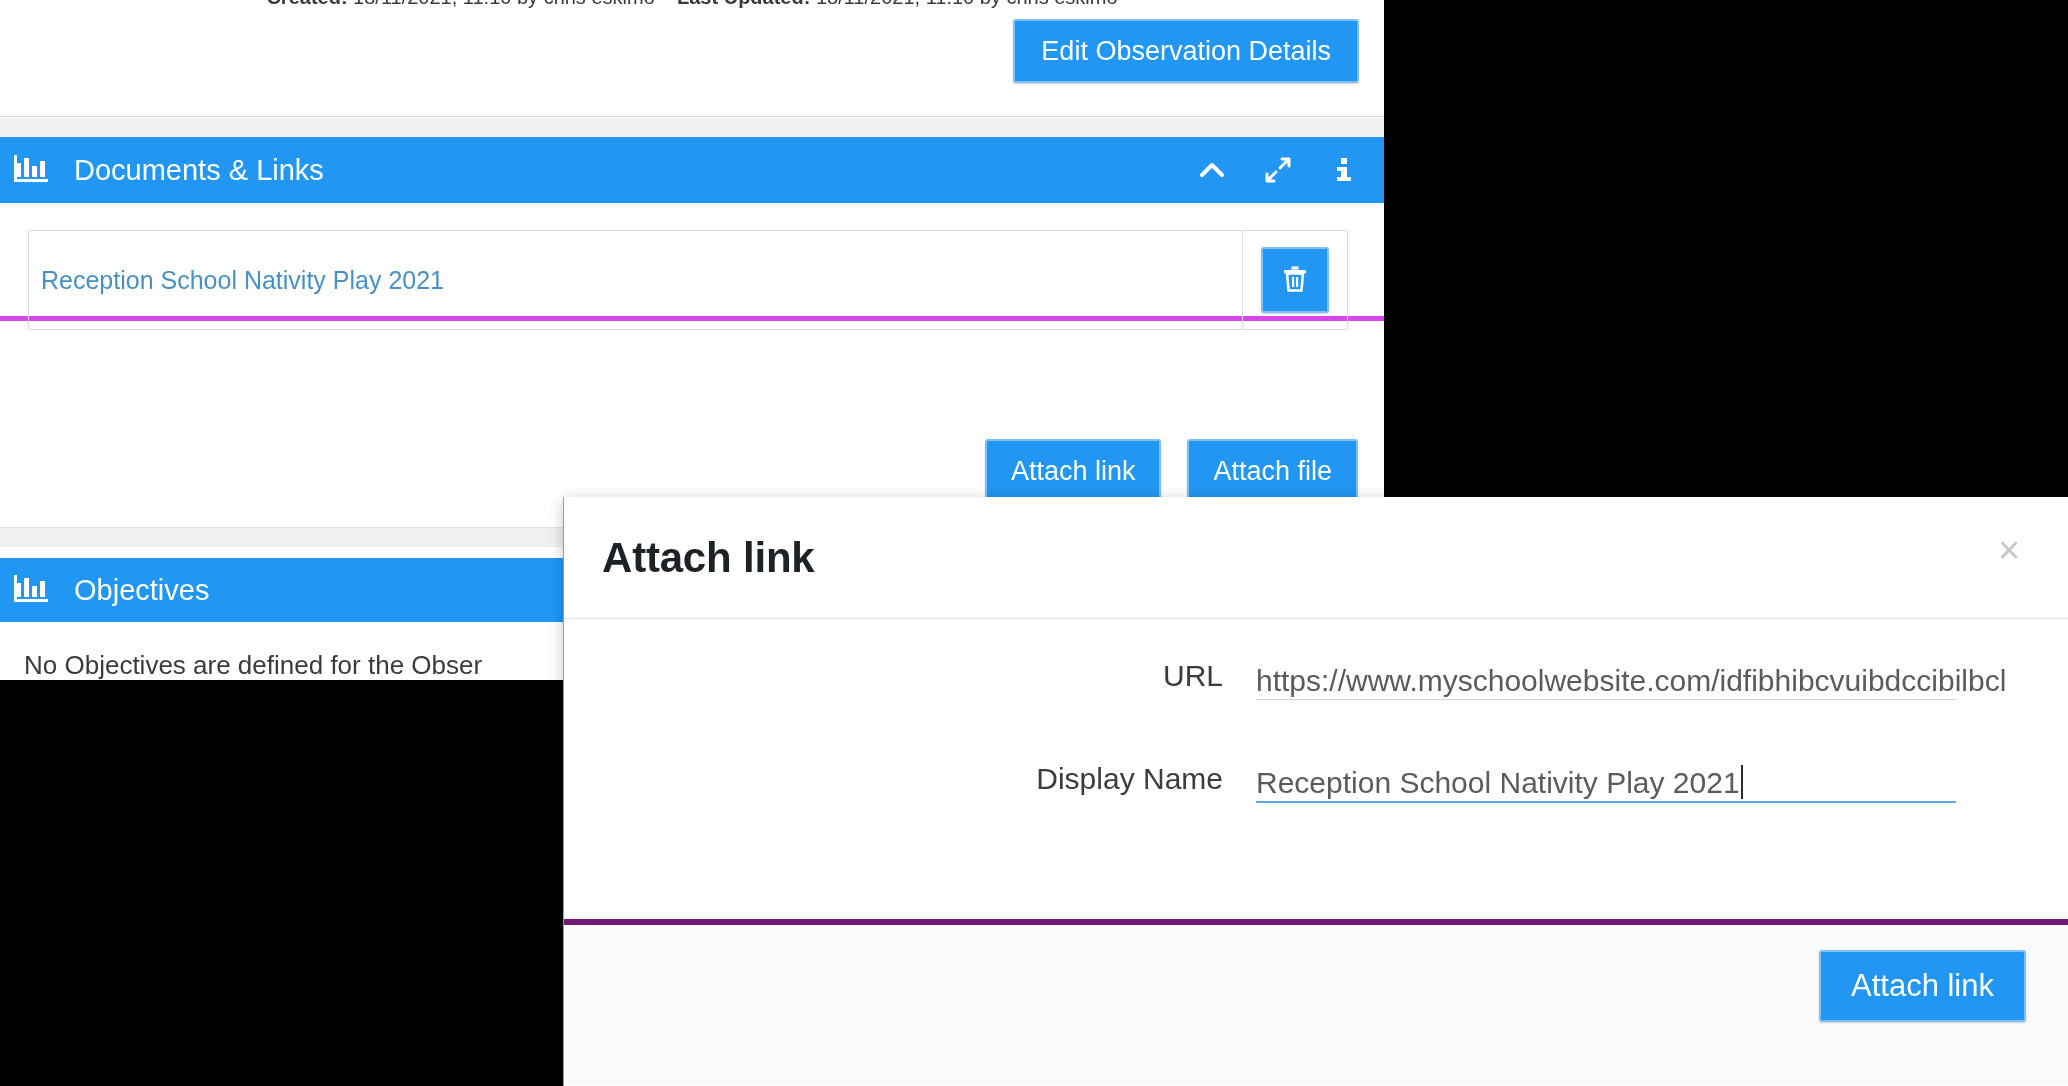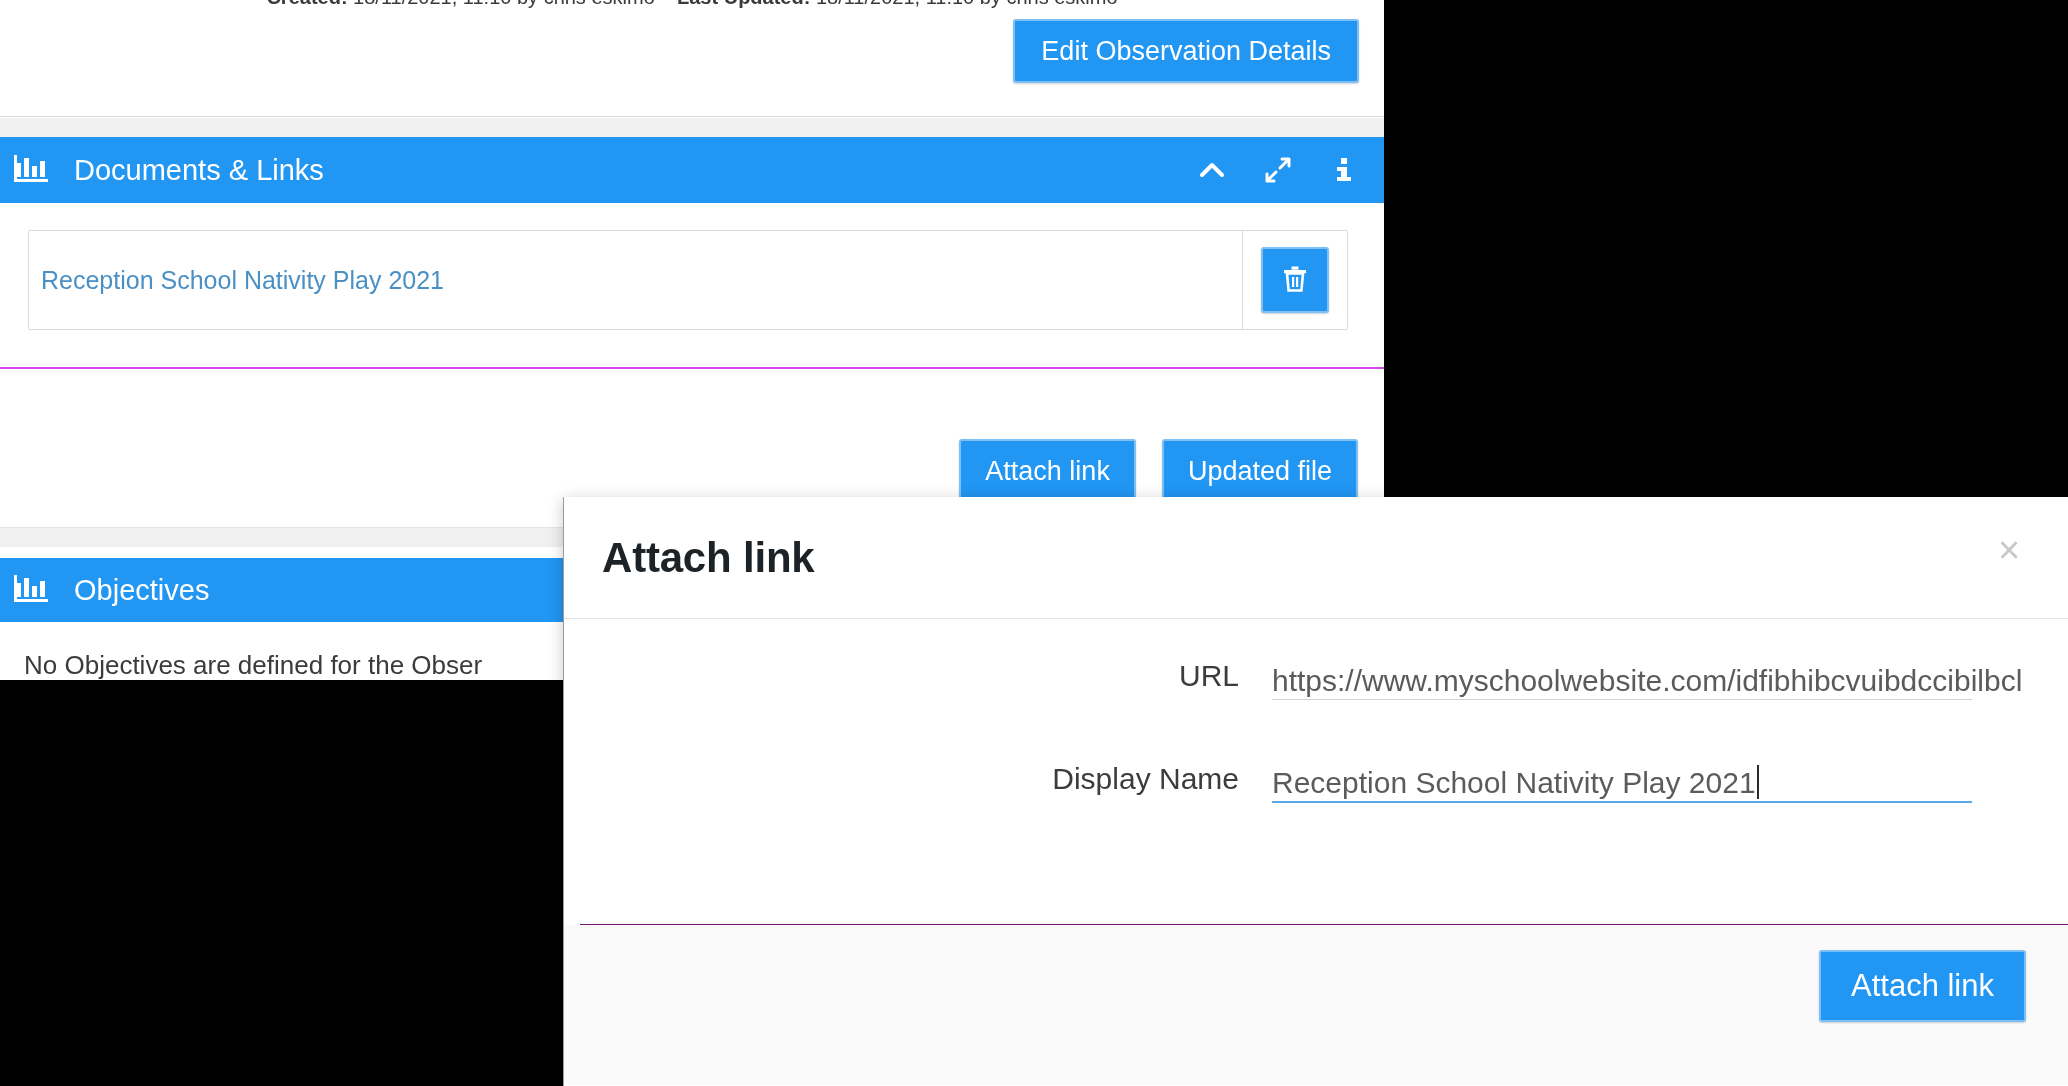--- a/index.html
+++ b/index.html
@@ -109,21 +109,21 @@
     gap: 38px;
   }
   .head-icons .hicon {
     width: 28px;
     height: 28px;
     display: block;
     cursor: pointer;
   }
 
   
-  #documents-panel { top: 137px; height: 232px; border-bottom: 2px solid #d946ef; }
+  #documents-panel { top: 137px; height: 184px; border-bottom: 5px solid #d946ef; }
   .doc-body { padding: 27px 20px 0 28px; }
   .doc-row {
     display: flex;
     border: 1px solid #dadada;
     border-radius: 2px;
     height: 100px;
     box-sizing: border-box;
     width: 1320px;
   }
   .doc-name-cell {
@@ -237,23 +237,22 @@
     font-size: 38px;
     line-height: 40px;
     text-align: center;
     color: #c8c8c8;
     cursor: pointer;
     font-family: "Liberation Sans", sans-serif;
   }
   .modal-body {
     height: 306px;
     position: relative;
-    border-bottom: 1px solid #701a75;
-    box-sizing: border-box;
-    margin-left: 16px;
+    border-bottom: 6px solid #701a75;
+    box-sizing: border-box;
   }
   .form-row {
     position: absolute;
     left: 0;
     width: 100%;
     display: flex;
     align-items: flex-end;
   }
   #row-url  { top: 42px; }
   #row-name { top: 145px; }
@@ -375,21 +374,21 @@
               </svg>
             </span>
           </button>
         </div>
       </div>
     </div>
   </div>
 
   <div class="doc-actions">
     <button class="btn">Attach link</button>
-    <button class="btn">Updated file</button>
+    <button class="btn">Attach file</button>
   </div>
 
   <div class="hairline" style="top:527px;"></div>
   <div class="softband" style="top:528px;height:18px;"></div>
   <div class="hairline" style="top:546px;background:#ededed;"></div>
 
   <div class="panel" id="objectives-panel">
     <div class="panel-head">
       <span class="bar-icon">
         <svg viewBox="0 0 34 30" width="34" height="30">

